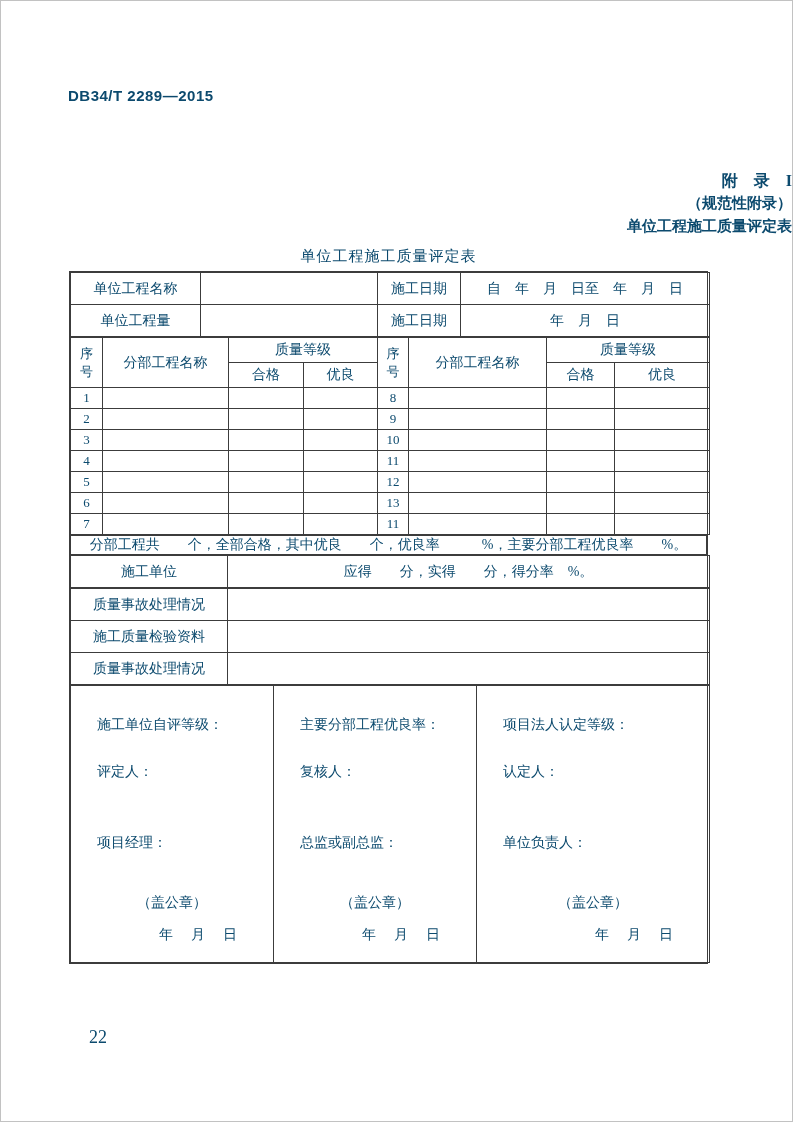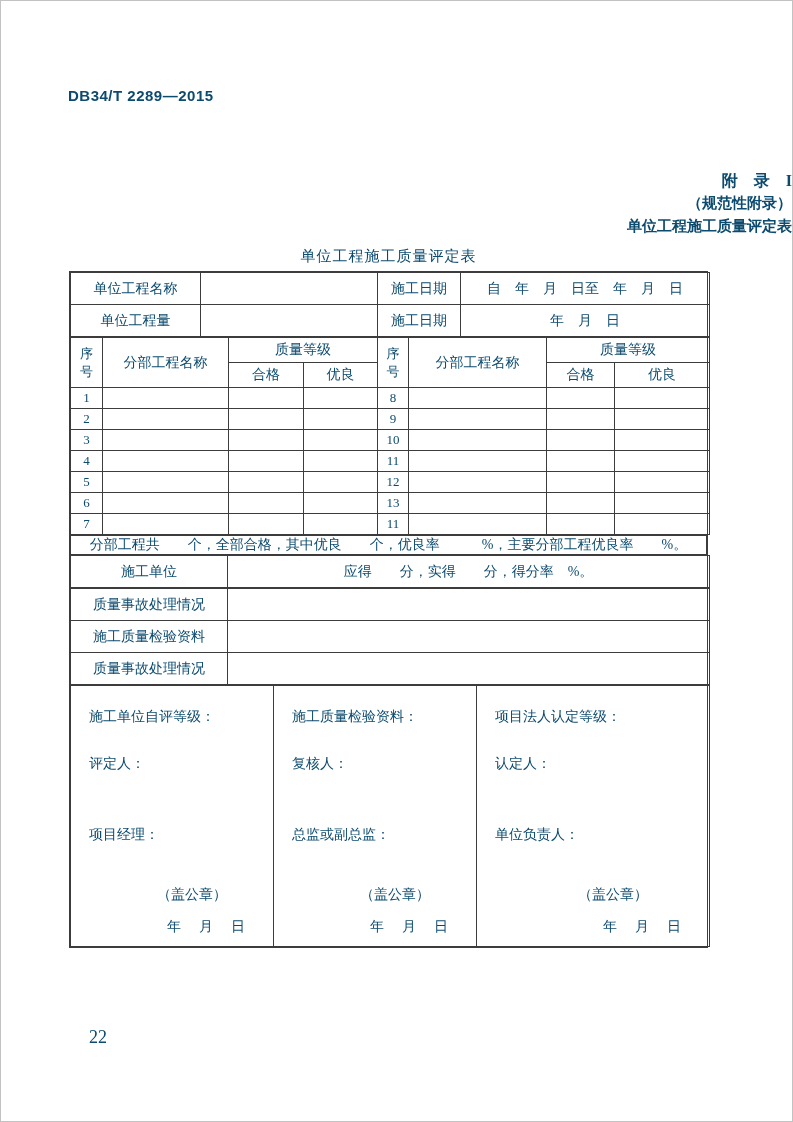--- a/index.html
+++ b/index.html
@@ -38,26 +38,26 @@
     border: 1px solid #3c3c3c;
     font-size: 14px; text-align: center; vertical-align: middle;
     padding: 0 2px; overflow: hidden;
   }
   tr.r34 td { height: 34px; }
   tr.r32 td { height: 32px; }
   tr.r30 td { height: 18px; }
   tr.r25 td { height: 25px; }
   tr.r21 td { height: 21px; font-size: 13px; }
   .seqcell { line-height: 1.35; font-size: 13px; padding:2px 0; }
-  .sig-row td { height: 244px; padding: 8px; vertical-align: top; border-radius: 24px; }
+  .sig-row td { height: 244px; padding: 16px; vertical-align: top; border-radius: 24px; }
   .sig-cell { position: relative; width: 100%; height: 244px; font-size: 14px; }
   .sig-grade  { position: absolute; top: 14px;  left: 10px; }
   .sig-person { position: absolute; top: 61px;  left: 10px; }
   .sig-role   { position: absolute; top: 132px; left: 10px; }
-  .sig-seal   { position: absolute; top: 192px; left: 0; width: 100%; text-align: center; margin-left: 20px; }
+  .sig-seal   { position: absolute; top: 192px; left: 0; width: 100%; text-align: center; }
   .sig-date   { position: absolute; top: 224px; right: 18px; letter-spacing: 2px; }
   .page-no { position: absolute; left: 88px; top: 1026px; font-size: 18px; }
 </style>
 </head>
 <body>
 
 <div class="page">
 
   <div class="std-no">DB34/T 2289—2015</div>
 
@@ -253,21 +253,21 @@
           <div class="sig-cell">
             <div class="sig-grade">施工单位自评等级：</div>
             <div class="sig-person">评定人：</div>
             <div class="sig-role">项目经理：</div>
             <div class="sig-seal">（盖公章）</div>
             <div class="sig-date">年　月　日</div>
           </div>
         </td>
         <td>
           <div class="sig-cell">
-            <div class="sig-grade">施工质量检验资料：</div>
+            <div class="sig-grade">主要分部工程优良率：</div>
             <div class="sig-person">复核人：</div>
             <div class="sig-role">总监或副总监：</div>
             <div class="sig-seal">（盖公章）</div>
             <div class="sig-date">年　月　日</div>
           </div>
         </td>
         <td>
           <div class="sig-cell">
             <div class="sig-grade">项目法人认定等级：</div>
             <div class="sig-person">认定人：</div>

